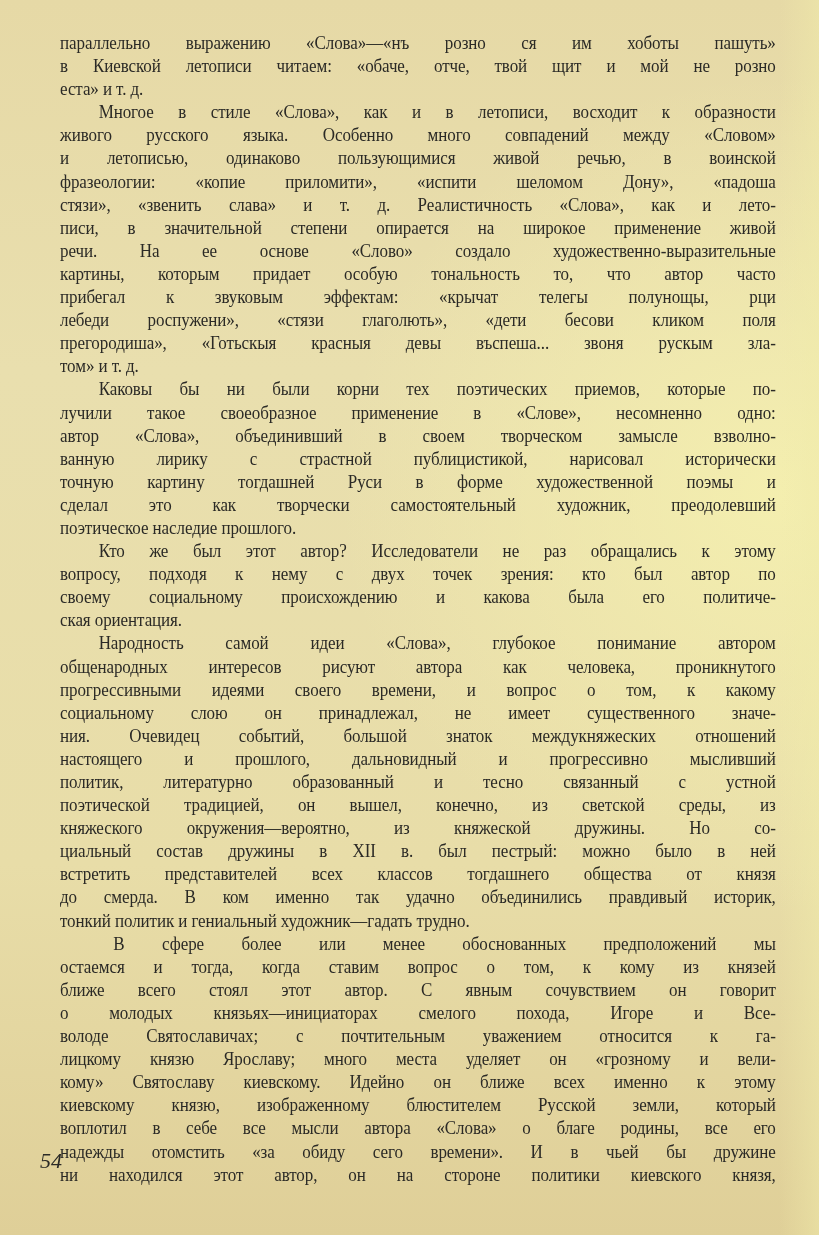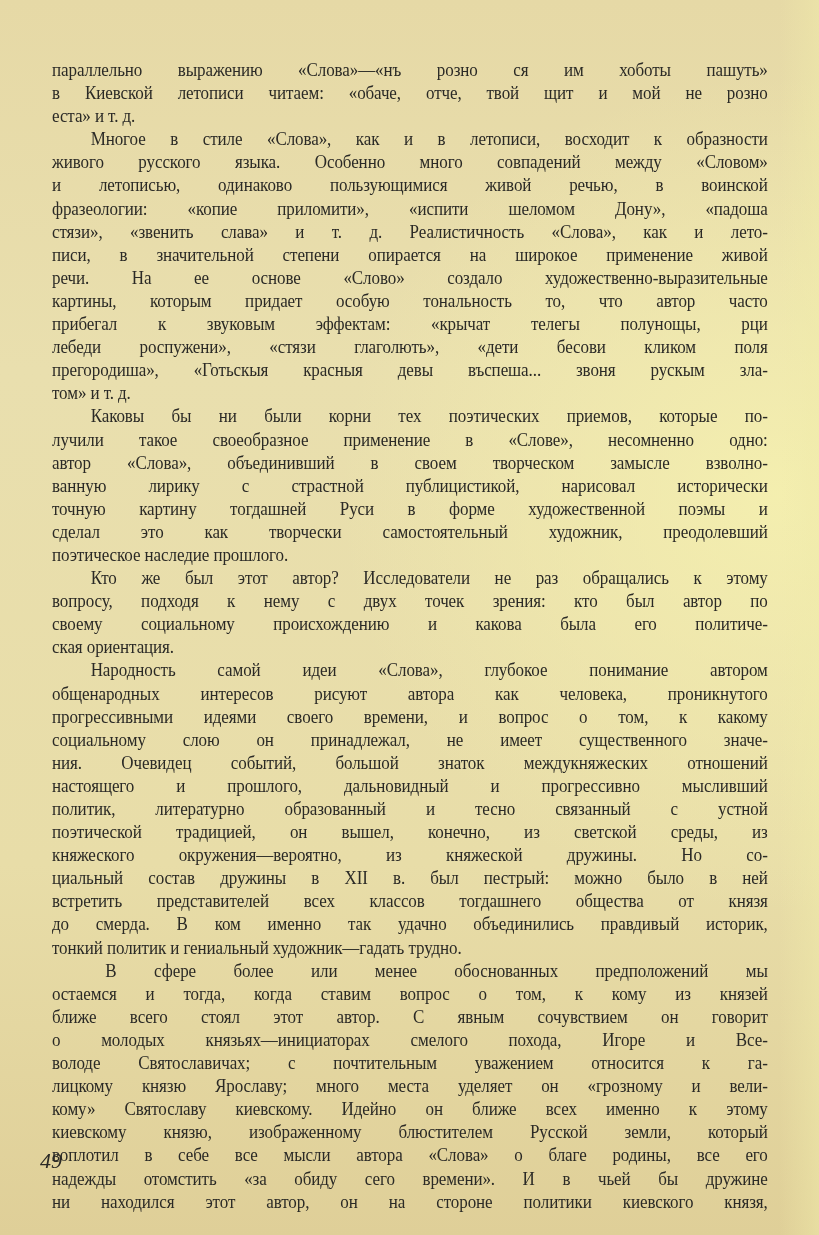--- a/index.html
+++ b/index.html
@@ -6,21 +6,21 @@
   body {
     width: 819px; height: 1235px; overflow: hidden;
     background:
       radial-gradient(ellipse at 95% 40%, rgba(245,240,175,0.9) 0%, rgba(245,240,175,0) 40%),
       linear-gradient(180deg, #e6d9a6 0%, #e9dfae 30%, #e8dda8 70%, #dfcf98 100%);
     position: relative;
     font-family: "Liberation Serif", "DejaVu Serif", serif;
     color: #2b2a26;
   }
   .page {
-    position: absolute; left: 52px; top: 32px; width: 716px; margin-top: 27px;
+    position: absolute; left: 60px; top: 32px; width: 716px;
   }
   .line {
     height: 23.1px; line-height: 23.1px;
     font-size: 18.5px;
     white-space: nowrap;
     text-align: justify;
     text-align-last: justify;
     letter-spacing: -0.1px;
     transform: scaleX(0.92);
     transform-origin: left center;
@@ -86,14 +86,14 @@
     <div class="line">ближе всего стоял этот автор. С явным сочувствием он говорит</div>
     <div class="line">о молодых князьях—инициаторах смелого похода, Игоре и Все-</div>
     <div class="line">володе Святославичах; с почтительным уважением относится к га-</div>
     <div class="line">лицкому князю Ярославу; много места уделяет он «грозному и вели-</div>
     <div class="line">кому» Святославу киевскому. Идейно он ближе всех именно к этому</div>
     <div class="line">киевскому князю, изображенному блюстителем Русской земли, который</div>
     <div class="line">воплотил в себе все мысли автора «Слова» о благе родины, все его</div>
     <div class="line">надежды отомстить «за обиду сего времени». И в чьей бы дружине</div>
     <div class="line">ни находился этот автор, он на стороне политики киевского князя,</div>
   </div>
-<div class="pagenum">49</div>
+<div class="pagenum">54</div>
 <div class="edge"></div>
 
 </body></html>

